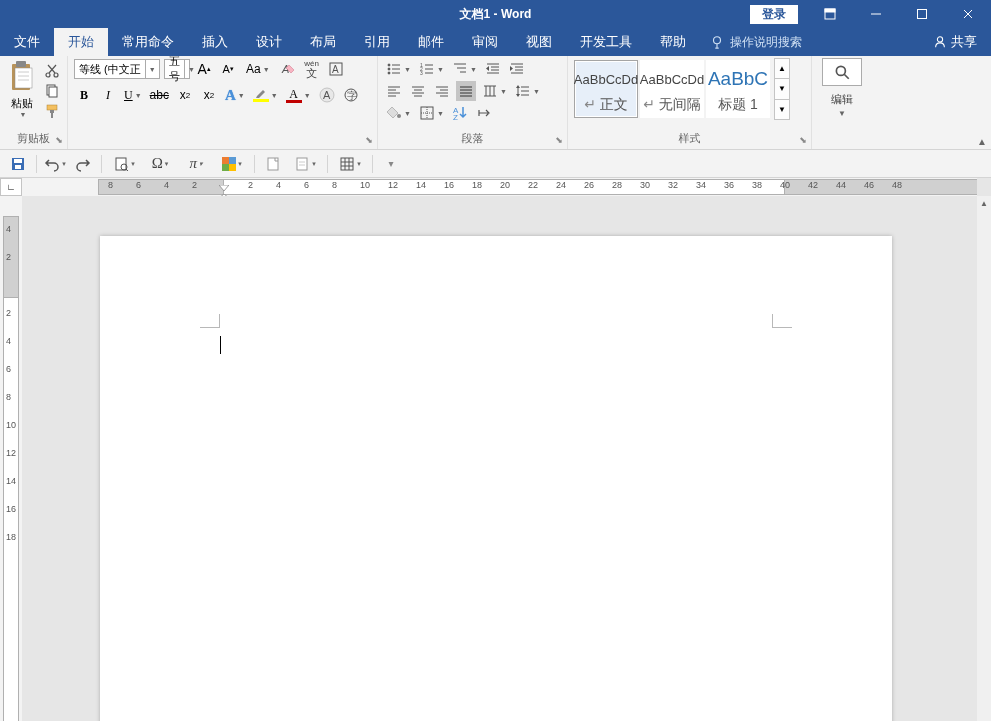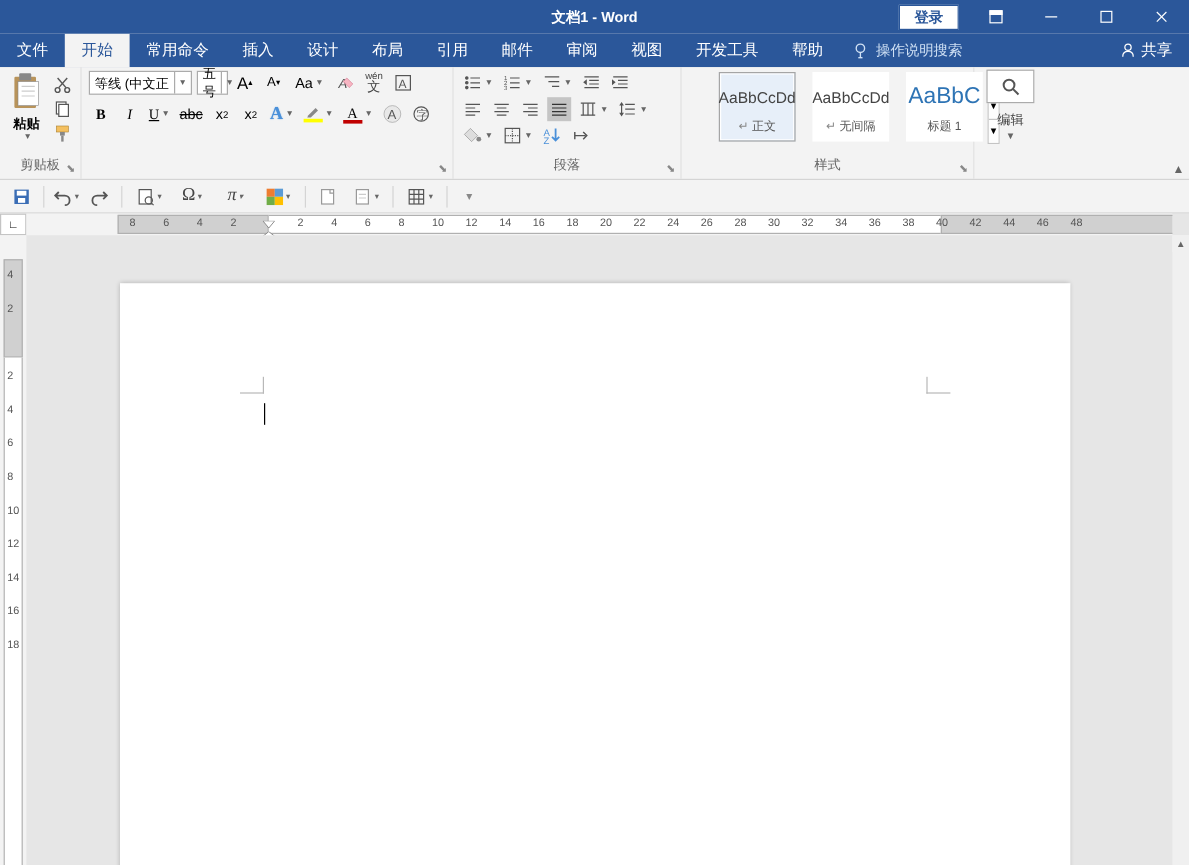--- a/index.html
+++ b/index.html
@@ -29,31 +29,31 @@
 .ribbon-row { display: flex; align-items: center; gap: 4px; padding: 1px 2px; }
 .ribbon-btn { min-width: 20px; height: 20px; display: flex; align-items: center; justify-content: center; font-size: 12px; cursor: pointer; padding: 0 2px;}
 .ribbon-btn.wide { padding: 0 4px; }
 .dropdown-arrow { font-size: 7px; color: #666; margin-left: 2px; }
 .combo { border: 1px solid #ababab; background: #fff; font-size: 11px; height: 20px; display: flex; align-items: center; padding: 0 2px 0 4px; }
 .combo .dropdown-arrow { border-left: 1px solid #ababab; padding-left: 3px; margin-left: 4px; height: 100%; display: flex; align-items: center;}
 
 
 .clipboard-big { display: flex; flex-direction: column; align-items: center; width: 36px; padding-top: 2px; cursor:pointer;}
 .clipboard-big .paste-icon { width: 28px; height: 34px; }
-.clipboard-big .label { font-size: 11px; margin-top: 2px; font-weight: bold;}
+.clipboard-big .label { font-size: 11px; margin-top: 2px;}
 .clipboard-side { display: flex; flex-direction: column; gap: 2px; padding-top: 4px; padding-left: 2px;}
 .side-btn { width: 20px; height: 18px; display:flex; align-items:center; justify-content:center; cursor:pointer;}
 
 
-.style-gallery { display: flex; gap: 14px; padding: 2px; margin-left: 25px; }
+.style-gallery { display: flex; gap: 2px; padding: 2px; }
 .style-item { width: 64px; height: 58px; border: 1px solid transparent; display: flex; flex-direction: column; align-items: center; justify-content: center; cursor: pointer; background:#fff;}
 .style-item.selected { border: 1px solid #a5a5a5; background: #e7eff9; box-shadow: inset 0 0 0 1px #fff; }
 .style-preview { font-size: 13px; color: #444; height: 30px; display:flex; align-items:center; overflow:hidden; white-space:nowrap;}
 .style-preview.heading { font-size: 19px; color:#2e74b5; font-family: "DengXian Light","Segoe UI Light",sans-serif;}
-.style-name { font-size: 10px; color: #555; margin-top: 2px;}
+.style-name { font-size: 14px; color: #555; margin-top: 2px;}
 .style-scroll { width: 16px; display: flex; flex-direction: column; border: 1px solid #c4c4c4; margin-left:2px;}
 .style-scroll div { flex: 1; display: flex; align-items: center; justify-content: center; font-size: 8px; cursor:pointer; border-bottom:1px solid #c4c4c4; background:#fdfdfd;}
 .style-scroll div:last-child{border-bottom:none;}
 
 
 .editing-group { padding: 2px 8px; display:flex; flex-direction:column; align-items:center;}
 .find-box { border:1px solid #ababab; width:40px; height:28px; display:flex; align-items:center; justify-content:center; background:#fff; margin-bottom:6px;}
 .find-box svg{stroke:#555;fill:none;stroke-width:1.5;}
 
 

